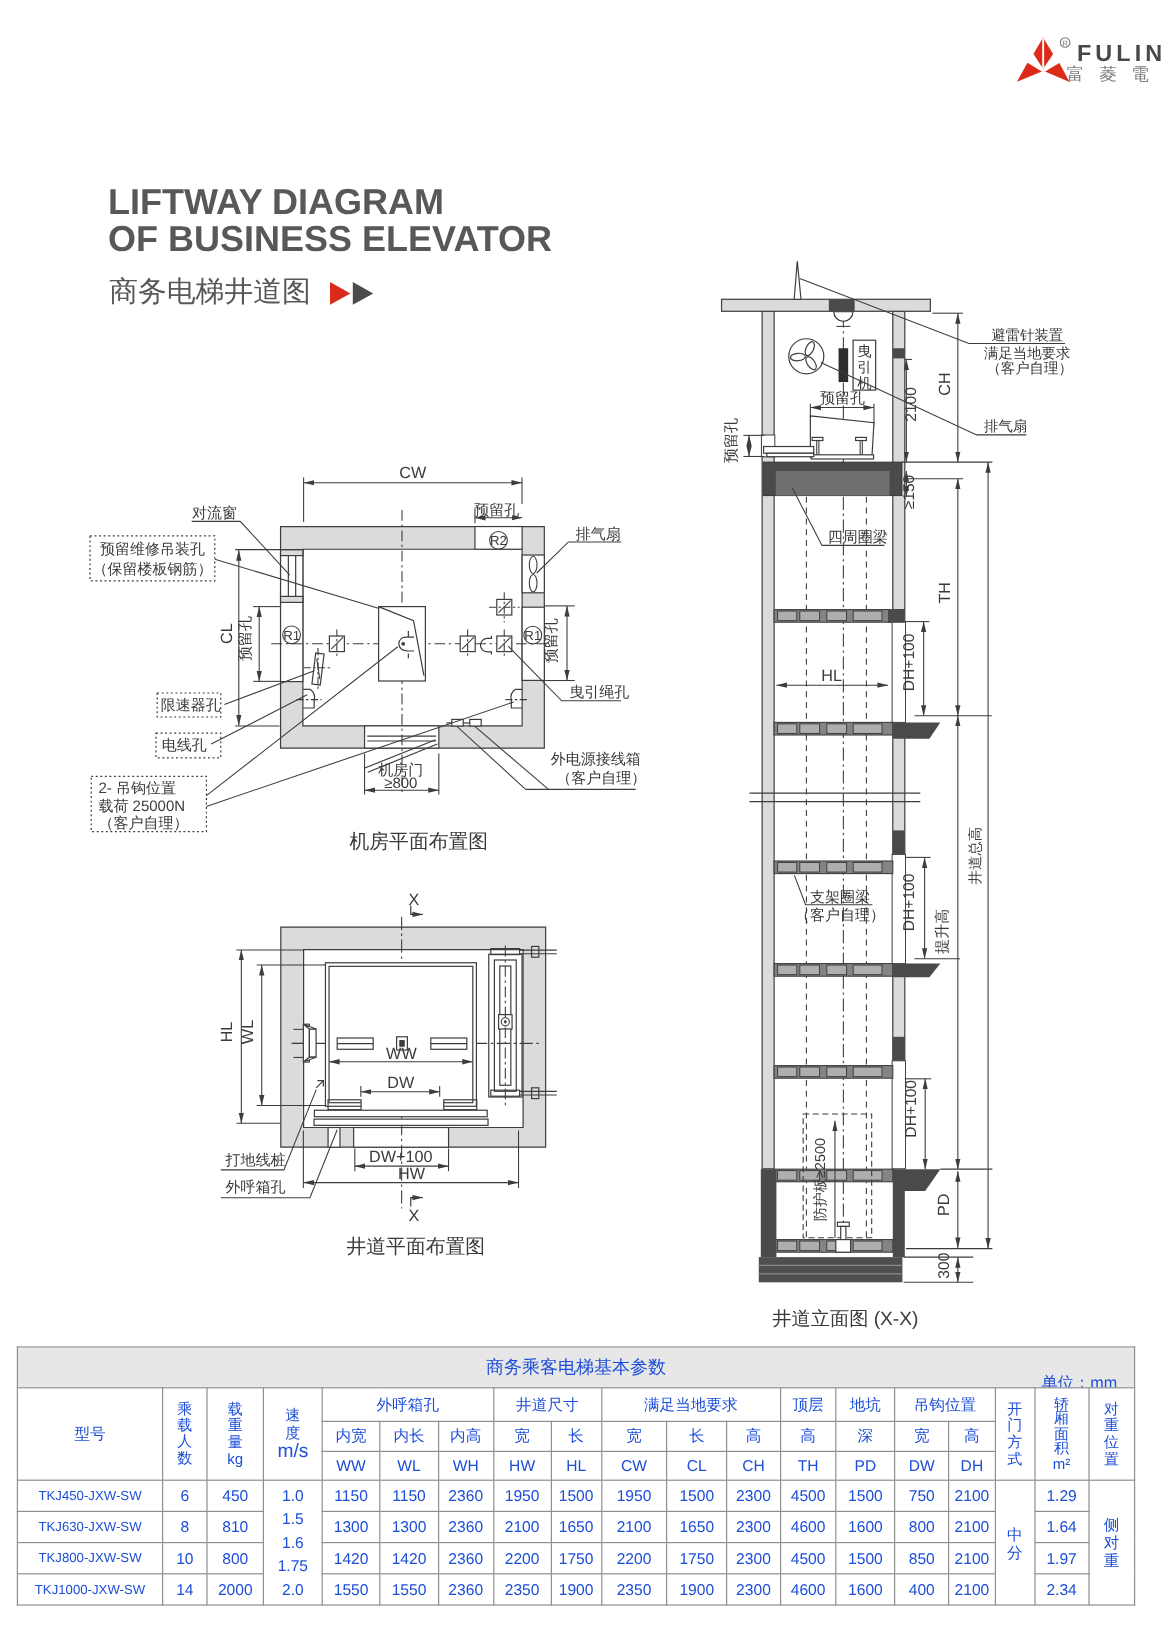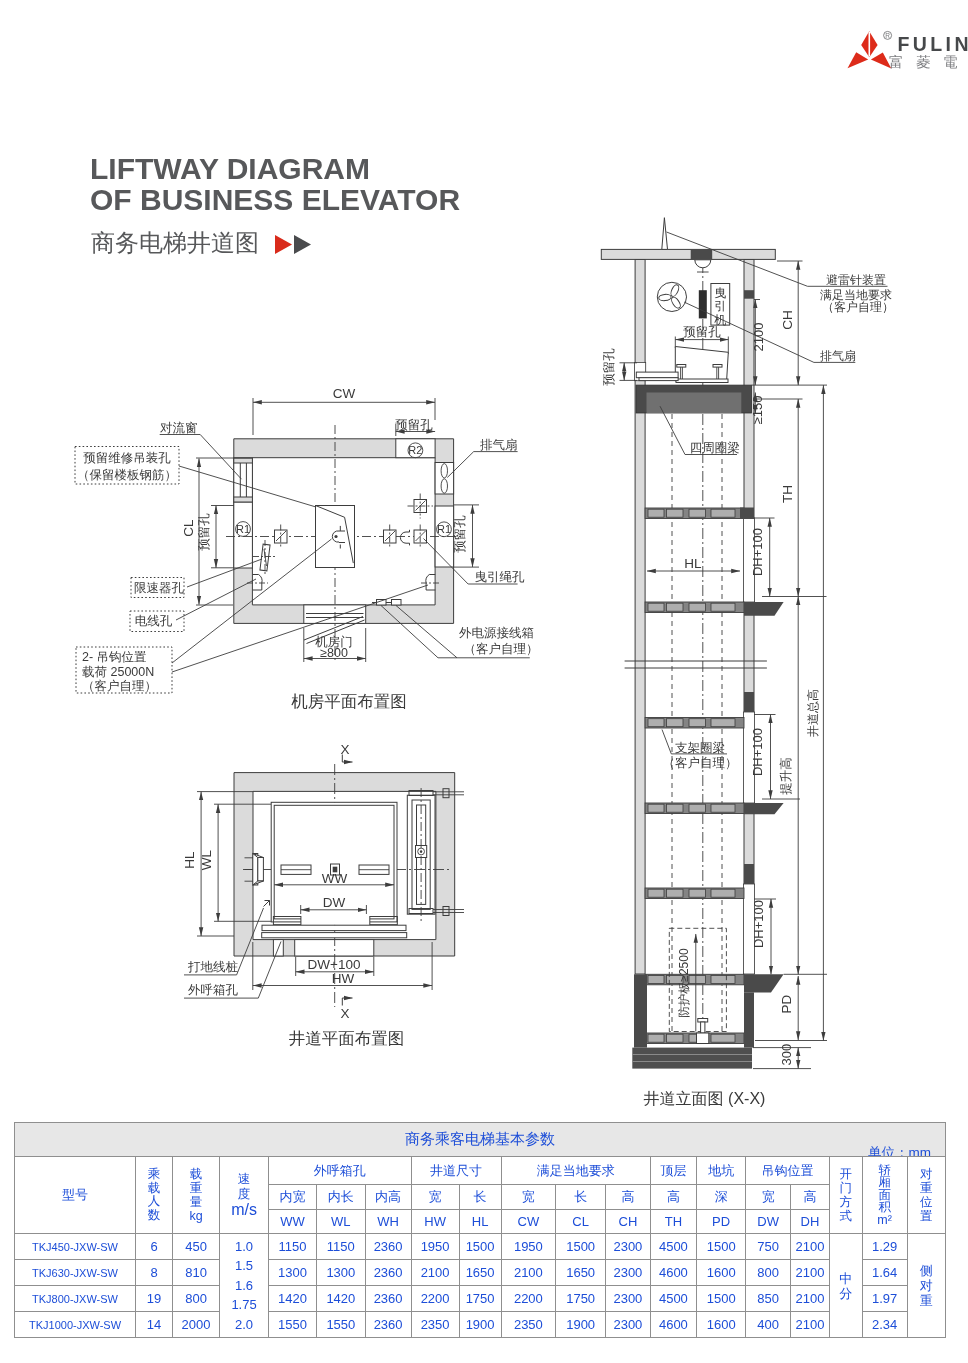--- a/index.html
+++ b/index.html
@@ -631,21 +631,21 @@
           <td>2300</td>
           <td>4600</td>
           <td>1600</td>
           <td>800</td>
           <td>2100</td>
           <td>1.64</td>
         </tr>
 
 <tr style="height:26px">
           <td class="mod">TKJ800-JXW-SW</td>
-          <td>19</td>
+          <td>10</td>
           <td>800</td>
           <td>1420</td>
           <td>1420</td>
           <td>2360</td>
           <td>2200</td>
           <td>1750</td>
           <td>2200</td>
           <td>1750</td>
           <td>2300</td>
           <td>4500</td>

